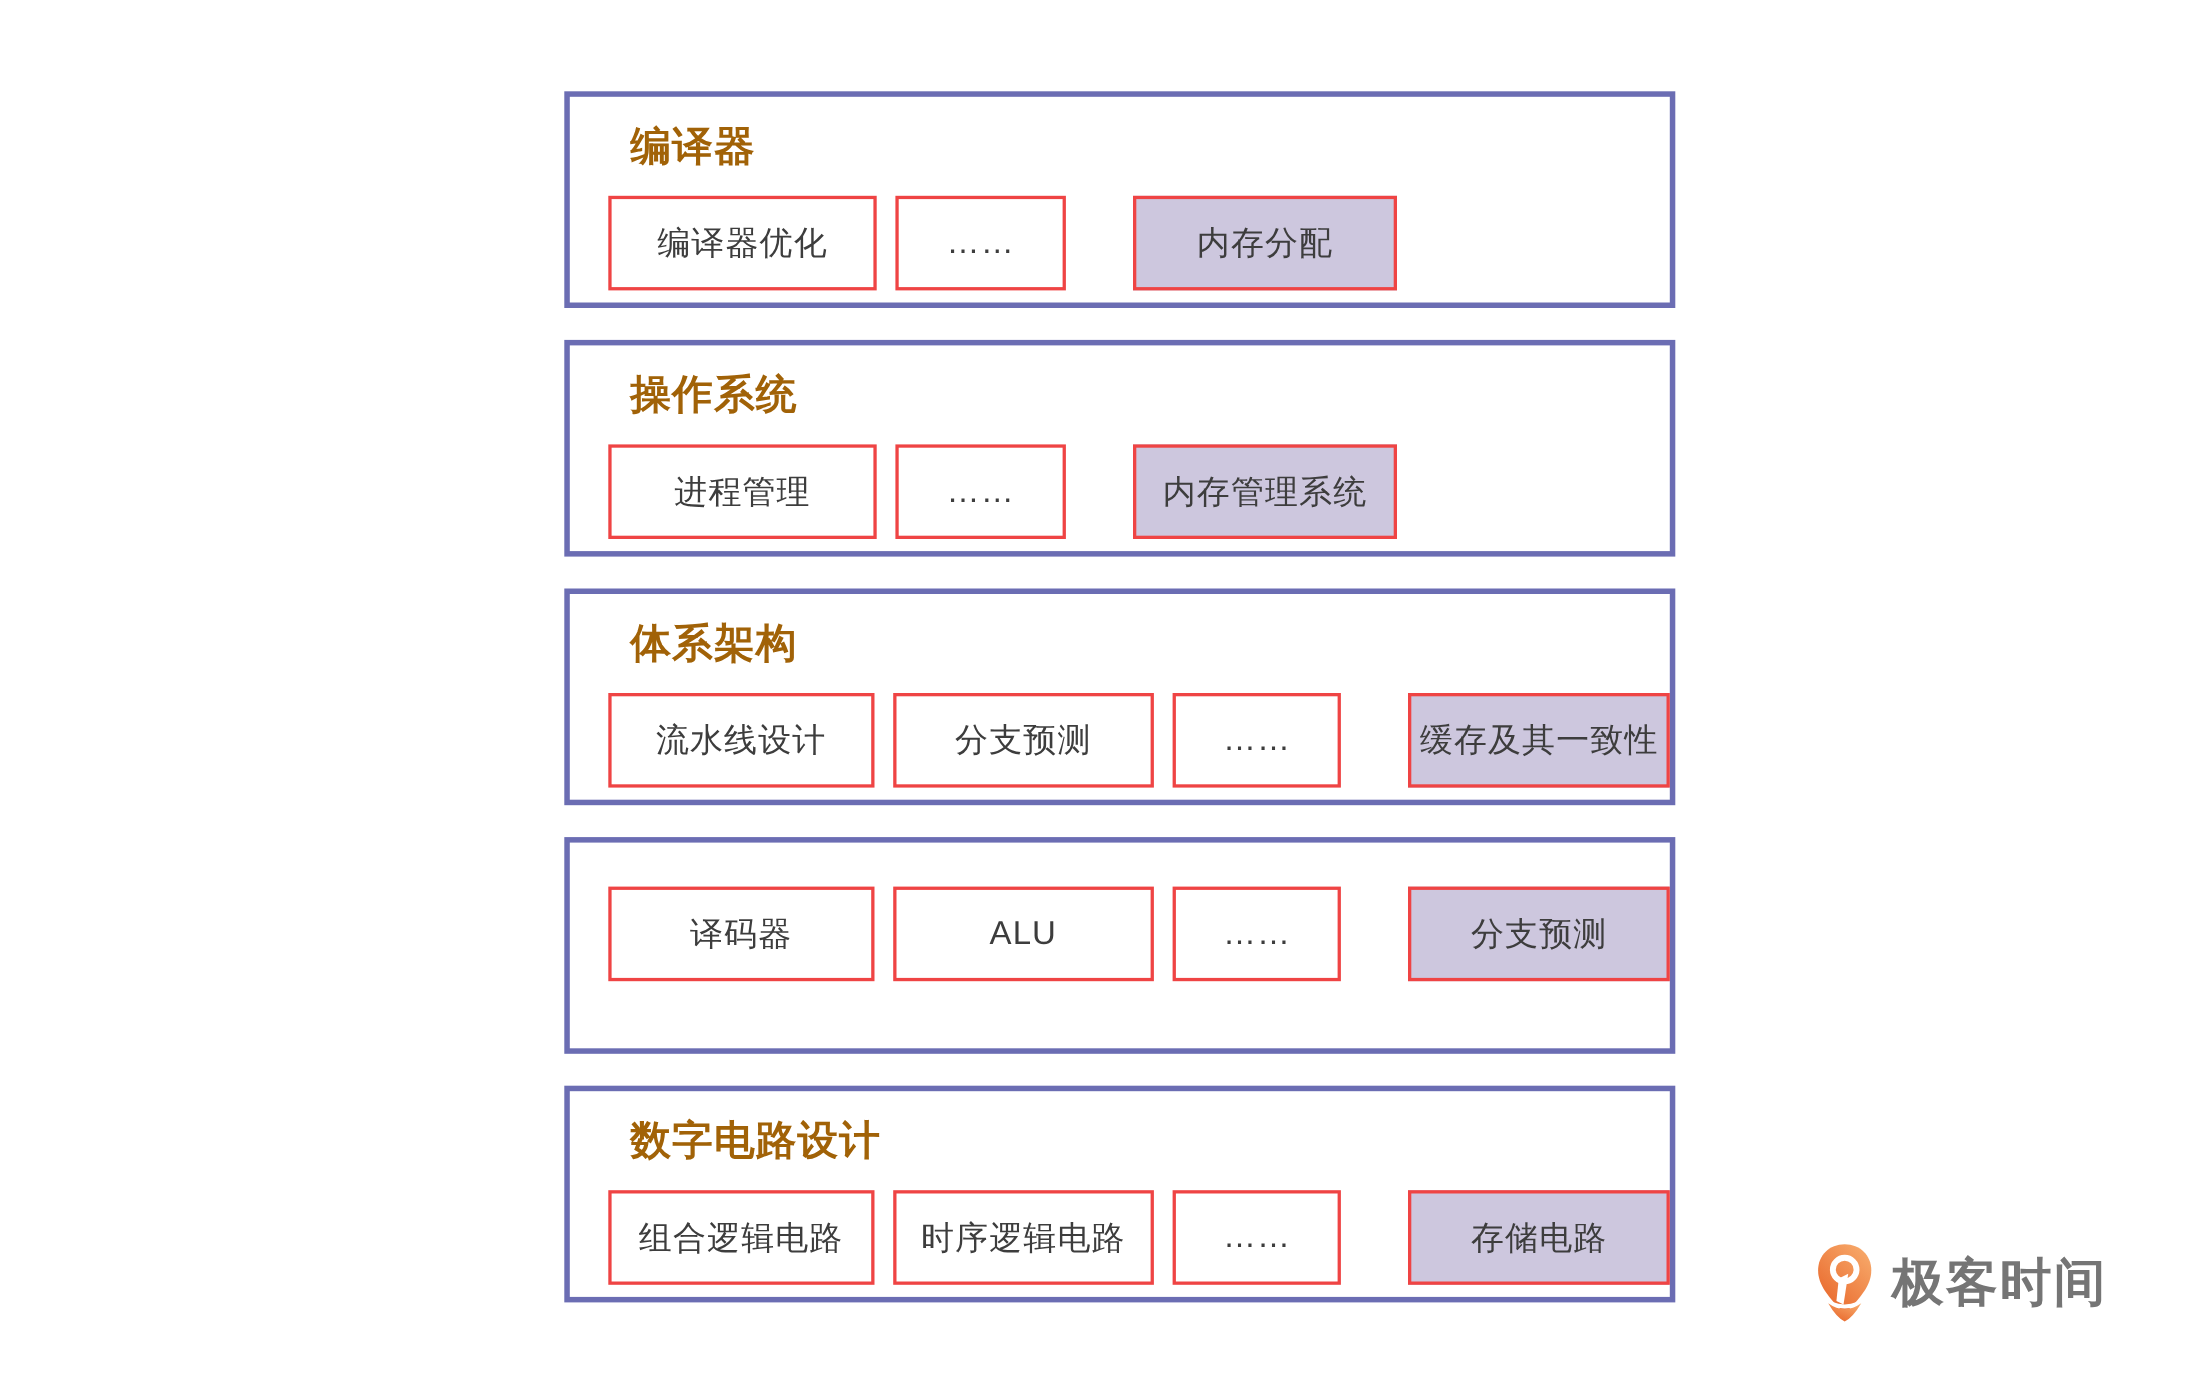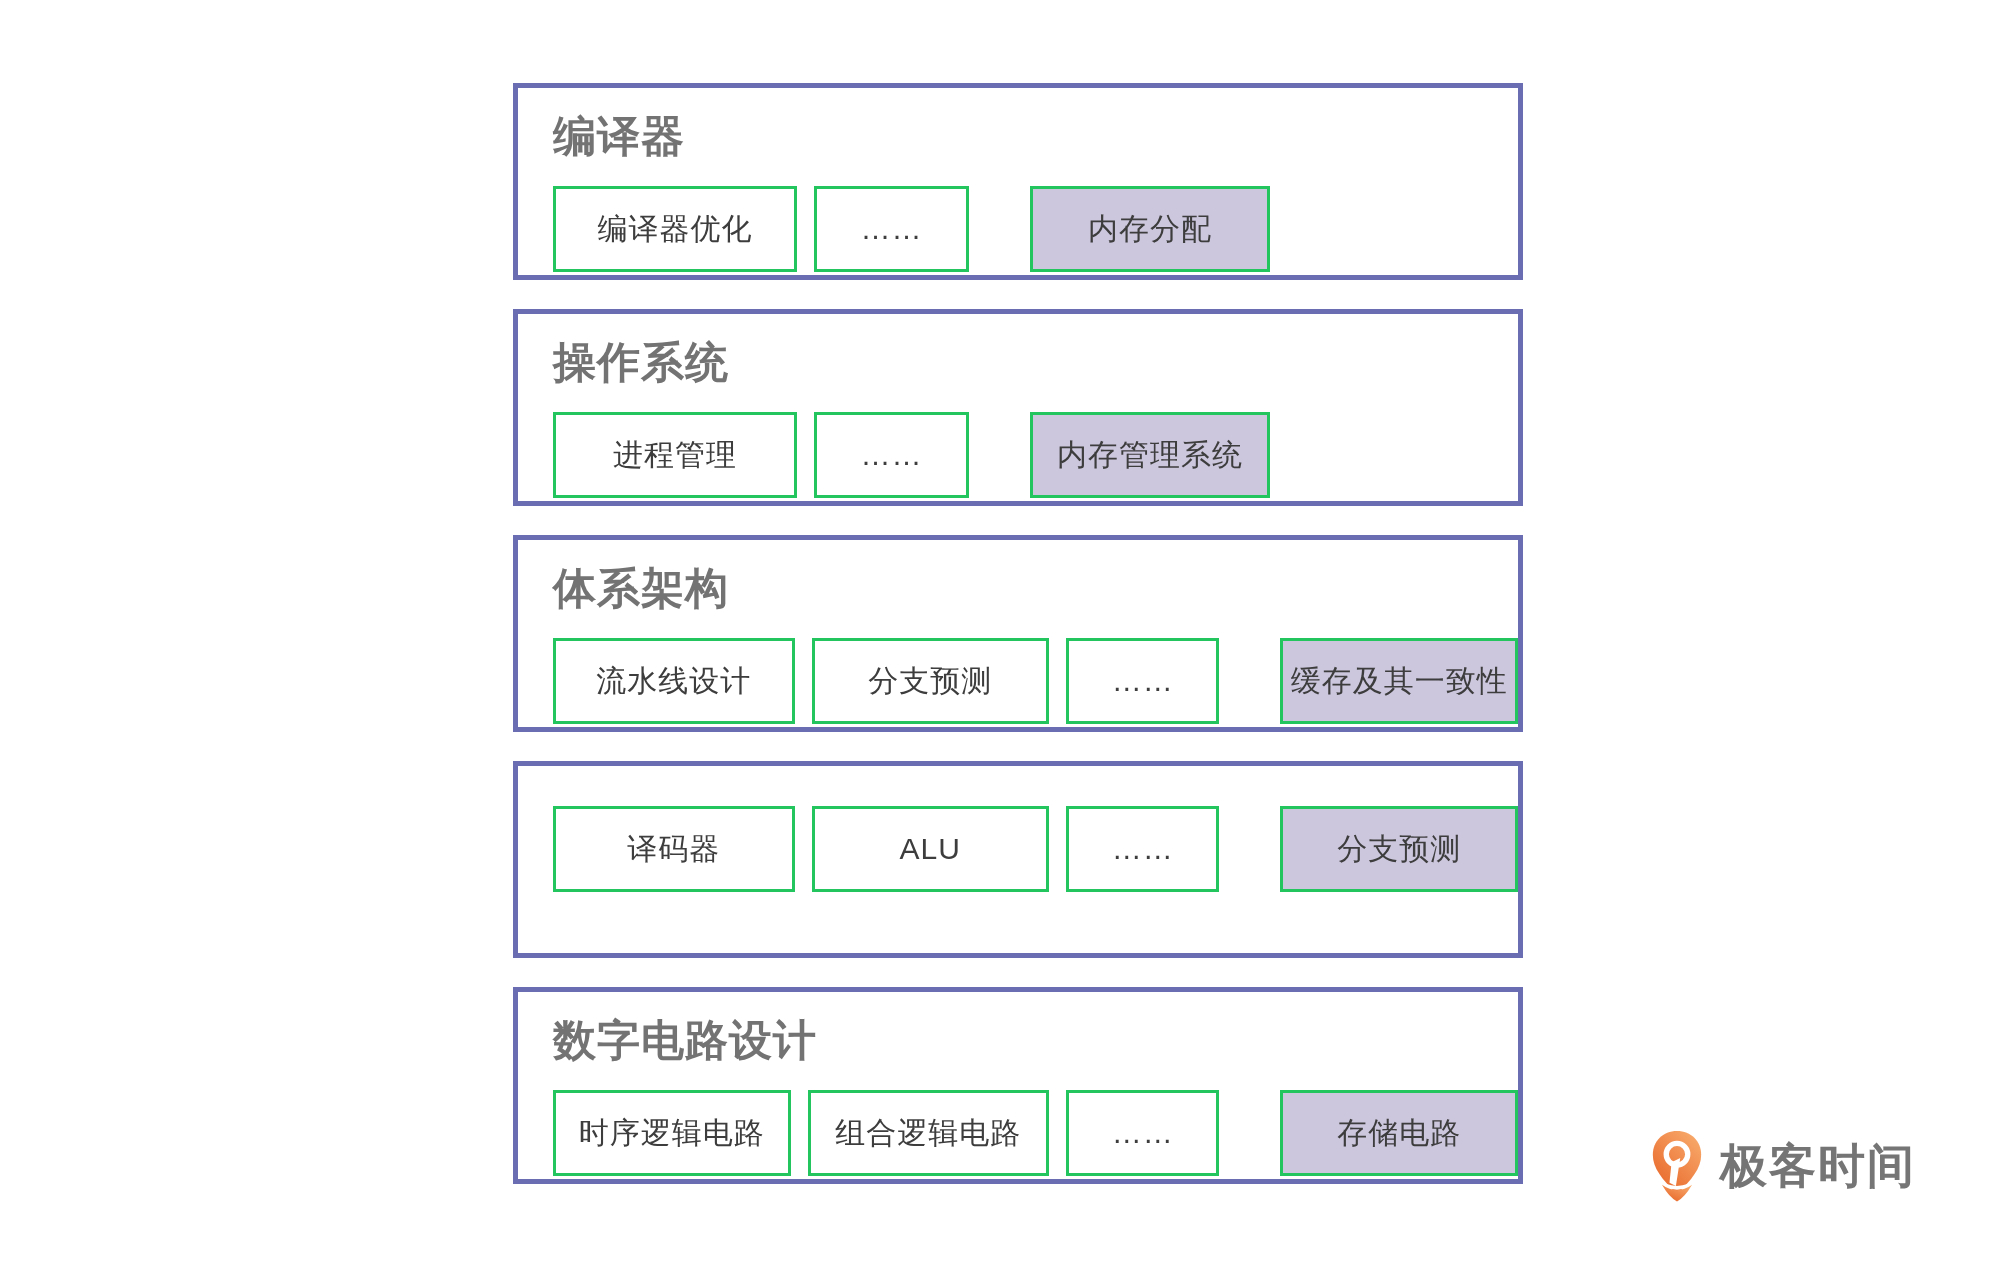--- a/index.html
+++ b/index.html
@@ -13,29 +13,30 @@
     position:absolute; left:513px; top:83px; width:1010px;
     display:flex; flex-direction:column; gap:29px;
   }
   .layer {
     height:197px;
     border:5px solid #6b6db3;
     background:#ffffff;
     padding:20px 0 0 35px;
   }
   .layer-title {
-    font-size:43px;
+    font-size:37px;
     font-weight:bold;
-    color:#737373;
+    color:#a16207;
     letter-spacing:1px;
+    margin-left:20px;
   }
   .boxes { display:flex; gap:17px; margin-top:20px; }
   .box {
     height:86px;
-    border:3px solid #22c55e;
+    border:3px solid #ef4444;
     background:#ffffff;
     display:flex; align-items:center; justify-content:center;
     font-size:30px; color:#3d3d3d; letter-spacing:1px;
     white-space:nowrap;
   }
   .w-a { width:244px; }
   .w-b { width:240px; }
   .w-c { width:155px; }
   .w-d { width:240px; }
   .box.highlight { background:#cdc7de;margin-left:44px; }
@@ -86,22 +87,22 @@
       <div class="box w-a">译码器</div>
       <div class="box w-b">ALU</div>
       <div class="box w-c">……</div>
       <div class="box w-d highlight">分支预测</div>
     </div>
   </section>
 
   <section class="layer">
     <h2 class="layer-title">数字电路设计</h2>
     <div class="boxes">
+      <div class="box w-a">组合逻辑电路</div>
       <div class="box w-b">时序逻辑电路</div>
-      <div class="box w-a">组合逻辑电路</div>
       <div class="box w-c">……</div>
       <div class="box w-d highlight">存储电路</div>
     </div>
   </section>
 
 </div>
 
 <div class="logo">
   <svg class="logo-icon" viewBox="0 0 100 134" xmlns="http://www.w3.org/2000/svg">
     <defs>

